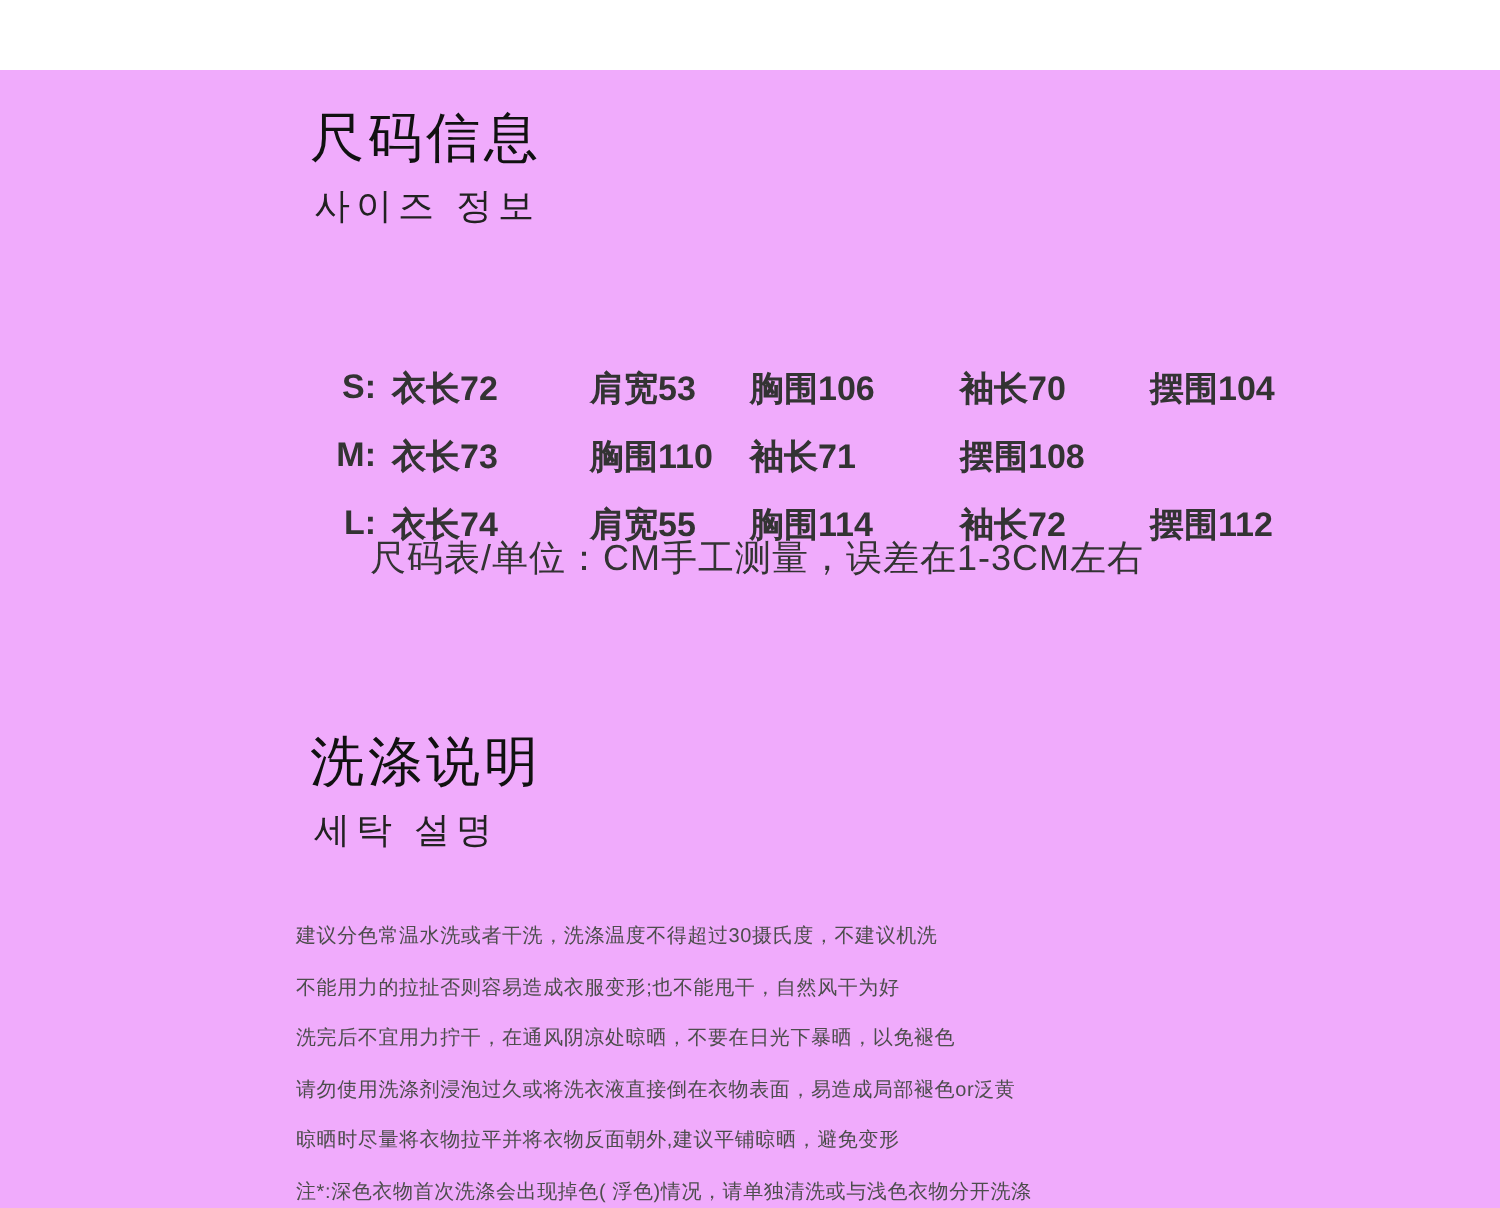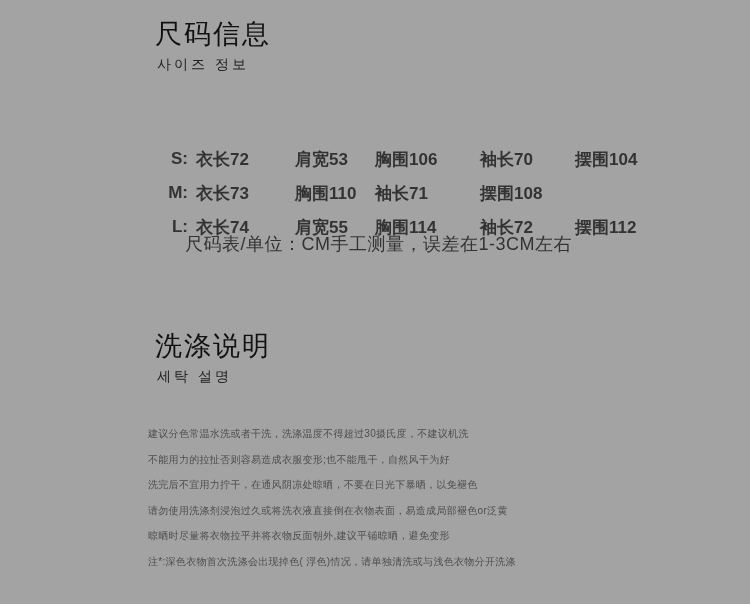--- a/index.html
+++ b/index.html
@@ -3,35 +3,35 @@
 <meta charset="utf-8">
 <style>
   * { margin: 0; padding: 0; box-sizing: border-box; }
   html, body { background: #ffffff; }
   body {
     width: 750px; height: 604px;
     position: relative;
     overflow: hidden;
     font-family: "Liberation Sans", "DejaVu Sans", sans-serif;
   }
-  .page { position: absolute; inset: 0; background: #a3a3a3; }
+  .page { position: absolute; inset: 0; background: #f0abfc; margin-top: 35px; }
 
   .section-title {
     position: absolute;
     left: 155px;
     font-size: 27px;
     font-weight: 500;
     color: #111111;
     letter-spacing: 2px;
     line-height: 1.1;
   }
   .section-subtitle-kr {
     position: absolute;
     left: 157px;
-    font-size: 14px;
+    font-size: 18px;
     font-weight: 500;
     color: #222222;
     letter-spacing: 3px;
   }
 
   #size-title { top: 20px; }
   #size-subtitle { top: 56px; }
 
   .size-table {
     position: absolute;

